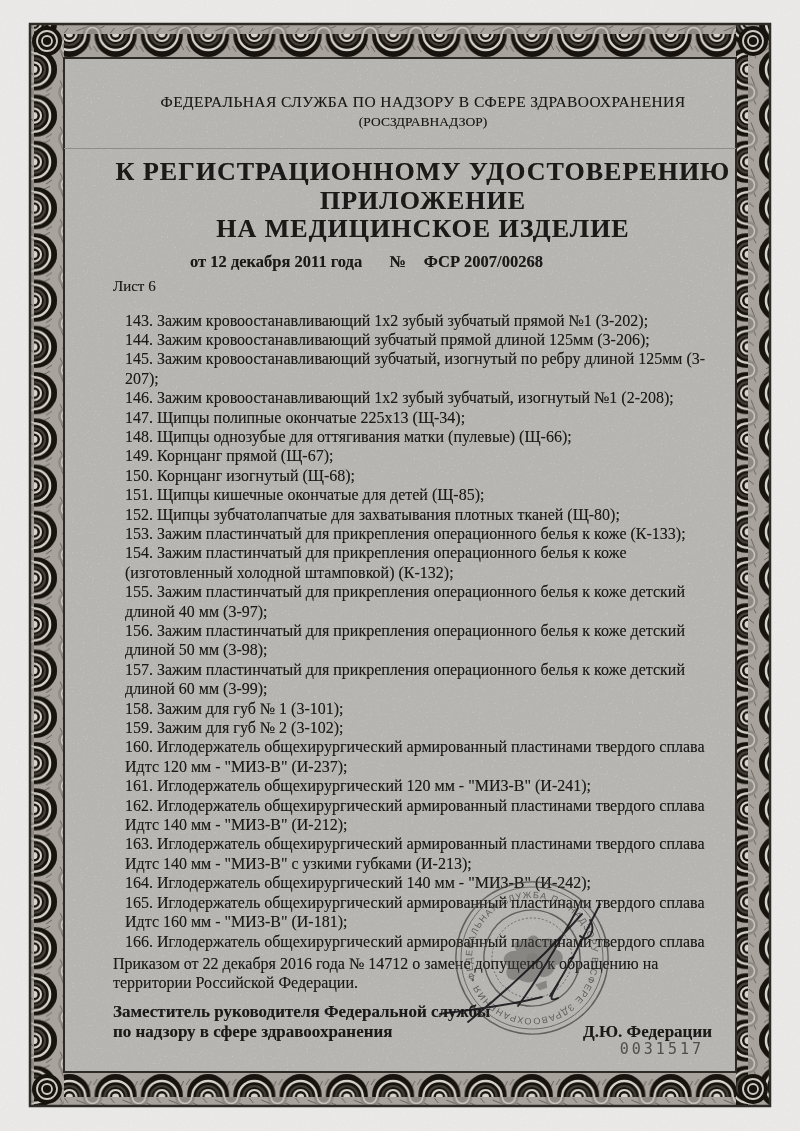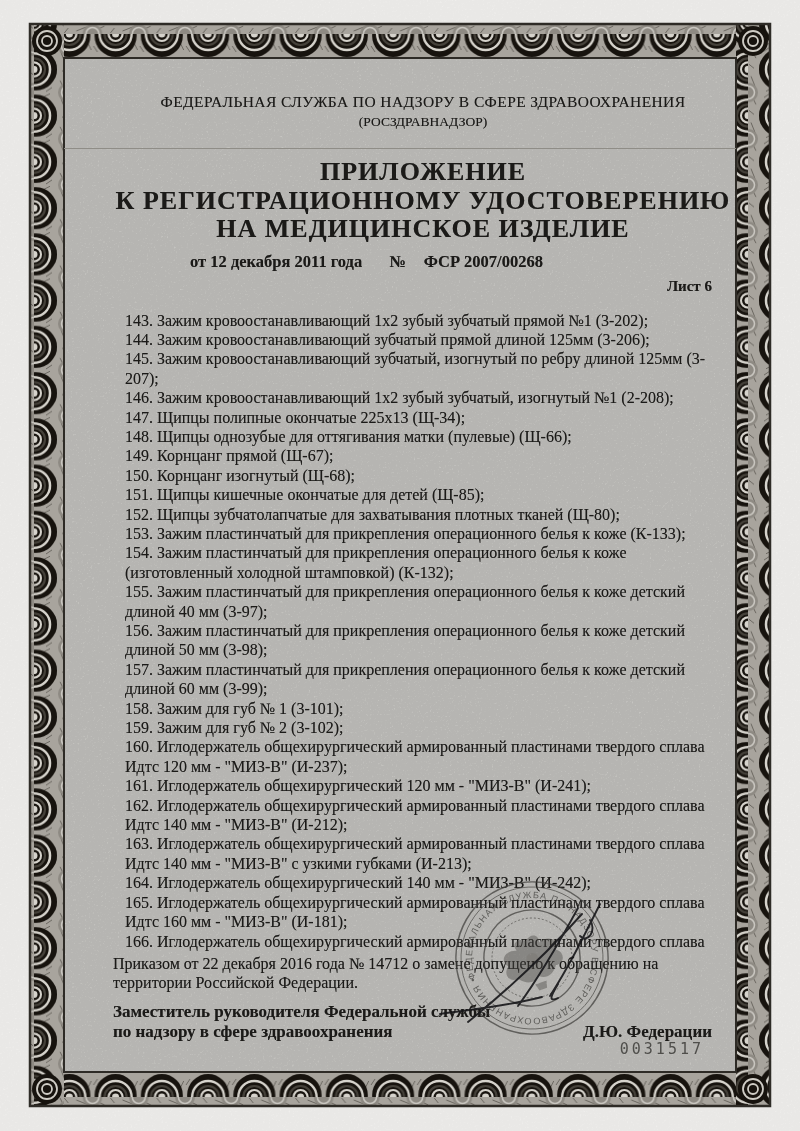--- a/index.html
+++ b/index.html
@@ -14,21 +14,21 @@
     box-sizing:border-box;padding:34px 3px 0 49px;
     text-shadow:0 0 0.5px rgba(25,25,25,0.45);
   }
   .agency1{margin:0;text-align:center;font-size:15.5px;line-height:20px;letter-spacing:0.4px;}
   .agency2{margin:1px 0 16px;text-align:center;font-size:13.5px;line-height:17px;}
   .divider{border:0;border-top:1px solid #8f8d87;margin:18px 0 0 -49px;width:672px;height:0;}
   .title{margin:9px 0 0;text-align:center;font-weight:bold;font-size:26px;line-height:28.5px;letter-spacing:1px;}
   .reg-row{display:flex;margin:7px 0 0 77px;font-weight:bold;font-size:16.5px;line-height:21px;white-space:nowrap;align-items:center;}
   .reg-row .nsign{margin-left:27px;}
   .reg-row .nval{margin-left:18px;}
-  .sheet{margin:5px 0 0;padding-right:21px;text-align:right;font-weight:bold;font-size:15px;line-height:19px;}
+  .sheet{margin:5px 0 0;padding-right:21px;text-align:left;font-weight:normal;font-size:15px;line-height:19px;}
   .list{margin:15px 12px 0;font-size:16px;line-height:19.4px;}
   .list p{margin:0;}
   .order-note{margin:3px 0 0;font-size:16px;line-height:19.4px;}
   .sig{display:flex;justify-content:space-between;align-items:flex-end;
        margin:9px 0 0;padding-right:21px;font-weight:bold;font-size:17px;line-height:20px;}
   .sig .name{white-space:nowrap;}
   .serial{
     position:absolute;right:96px;top:1040px;z-index:3;
     font-family:"DejaVu Sans Mono",monospace;font-size:15px;letter-spacing:3px;color:#4f4e4b;
   }
@@ -99,22 +99,22 @@
       </g>
     </g>
   </svg>
 
   <div class="content">
     <p class="agency1">ФЕДЕРАЛЬНАЯ СЛУЖБА ПО НАДЗОРУ В СФЕРЕ ЗДРАВООХРАНЕНИЯ</p>
     <p class="agency2">(РОСЗДРАВНАДЗОР)</p>
     <hr class="divider">
 
     <div class="title">
+      <div>К РЕГИСТРАЦИОННОМУ УДОСТОВЕРЕНИЮ</div>
       <div>ПРИЛОЖЕНИЕ</div>
-      <div>К РЕГИСТРАЦИОННОМУ УДОСТОВЕРЕНИЮ</div>
       <div>НА МЕДИЦИНСКОЕ ИЗДЕЛИЕ</div>
     </div>
 
     <div class="reg-row">
       <span>от 12 декабря 2011 года</span>
       <span class="nsign">№</span>
       <span class="nval">ФСР 2007/00268</span>
     </div>
 
     <div class="sheet">Лист 6</div>

